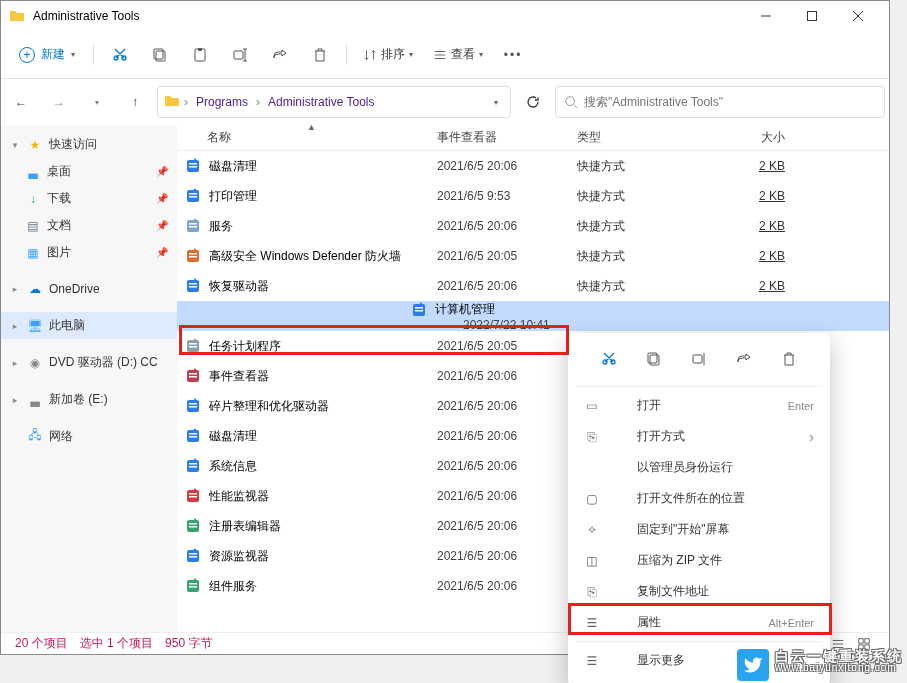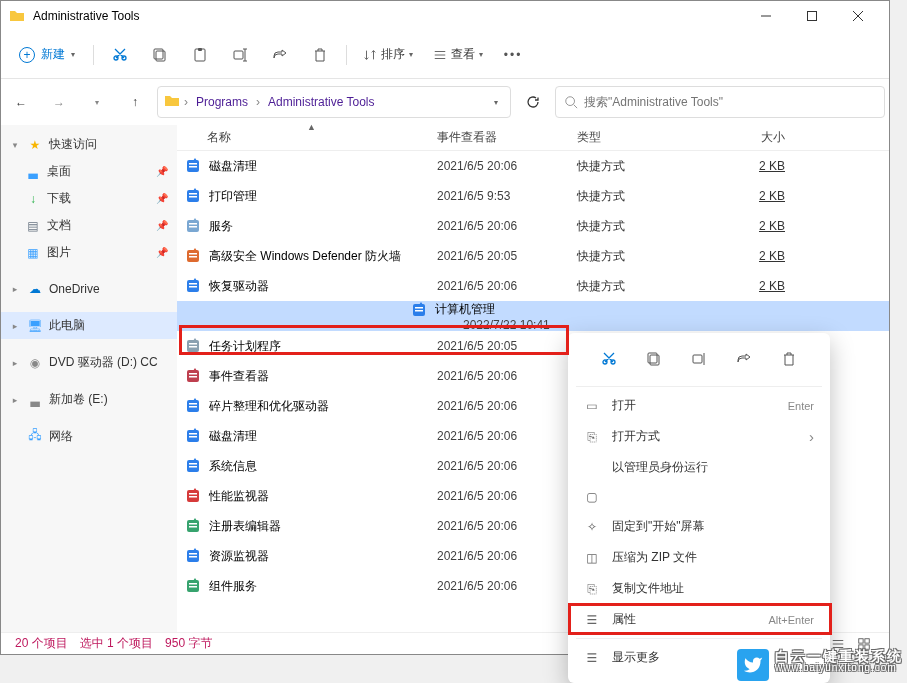--- a/index.html
+++ b/index.html
@@ -54,21 +54,21 @@
     .statusbar { height:22px; display:flex; align-items:center; padding: 0 14px; gap: 12px; color:#be185d; font-size:12px; border-top:1px solid #eee;}
     
     .red-box { position:absolute; border: 3px solid #e3201a; z-index:50; pointer-events:none;}
     .hl-row { left: 178px; top: 324px; width: 390px; height: 30px;}
     .hl-prop { left: 567px; top: 602px; width: 264px; height: 32px;}
     .context-menu { position:absolute; left: 567px; top: 332px; width: 262px; background:#fff; box-shadow: 0 8px 24px rgba(0,0,0,.25); border-radius:6px; padding:6px 0 10px; z-index:40;}
     .cm-icons { display:flex; justify-content: space-around; padding: 6px 18px 10px; color:#333;}
     .cm-icons .tbico { width:28px;height:28px;}
     .cm-sep { height:1px; background:#eee; margin: 3px 8px;}
     .cm-item { display:flex; align-items:center; gap:12px; padding: 7px 16px; color:#333; cursor:pointer;}
-    .cm-item .cm-label { flex:1;}
+    .cm-item .cm-label { flex:1;margin-left:25px;}
     .cm-item .cm-shortcut { color:#888; font-size:11px;}
     .cm-item .cm-icon { width:16px; color:#666; display:flex;align-items:center;justify-content:center;}
     .cm-item.submenu::after { content:"›"; color:#888; font-size:15px; margin-left:4px;}
     
     .watermark { position:absolute; right:4px; bottom:2px; display:flex;align-items:flex-start;gap:6px; z-index:60;}
     .wm-ico {width:32px;height:32px;background:#29a3ef;border-radius:4px;display:flex;align-items:center;justify-content:center;color:#fff;font-size:18px;}
     .wm-text { display:flex; flex-direction:column; line-height:1; color:#fff; text-shadow: -1px -1px 0 #666,1px -1px 0 #666,-1px 1px 0 #666,1px 1px 0 #666;}
     .wm-text .t1{ font-weight:bold; font-size:14px; letter-spacing:2px;}
     .wm-text .t2{ font-size:10px; letter-spacing:1px;}
     .three-dots{letter-spacing:2px;}
@@ -568,20 +568,21 @@
     <div class="cm-item submenu">
       <span class="cm-icon">⎘</span>
       <span class="cm-label">打开方式</span>
     </div>
     <div class="cm-item">
       <span class="cm-icon"></span>
       <span class="cm-label">以管理员身份运行</span>
     </div>
     <div class="cm-item">
       <span class="cm-icon">▢</span>
+      <span class="cm-label">打开文件所在的位置</span>
     </div>
     <div class="cm-item">
       <span class="cm-icon">✧</span>
       <span class="cm-label">固定到"开始"屏幕</span>
     </div>
     <div class="cm-item">
       <span class="cm-icon">◫</span>
       <span class="cm-label">压缩为 ZIP 文件</span>
     </div>
     <div class="cm-item">

